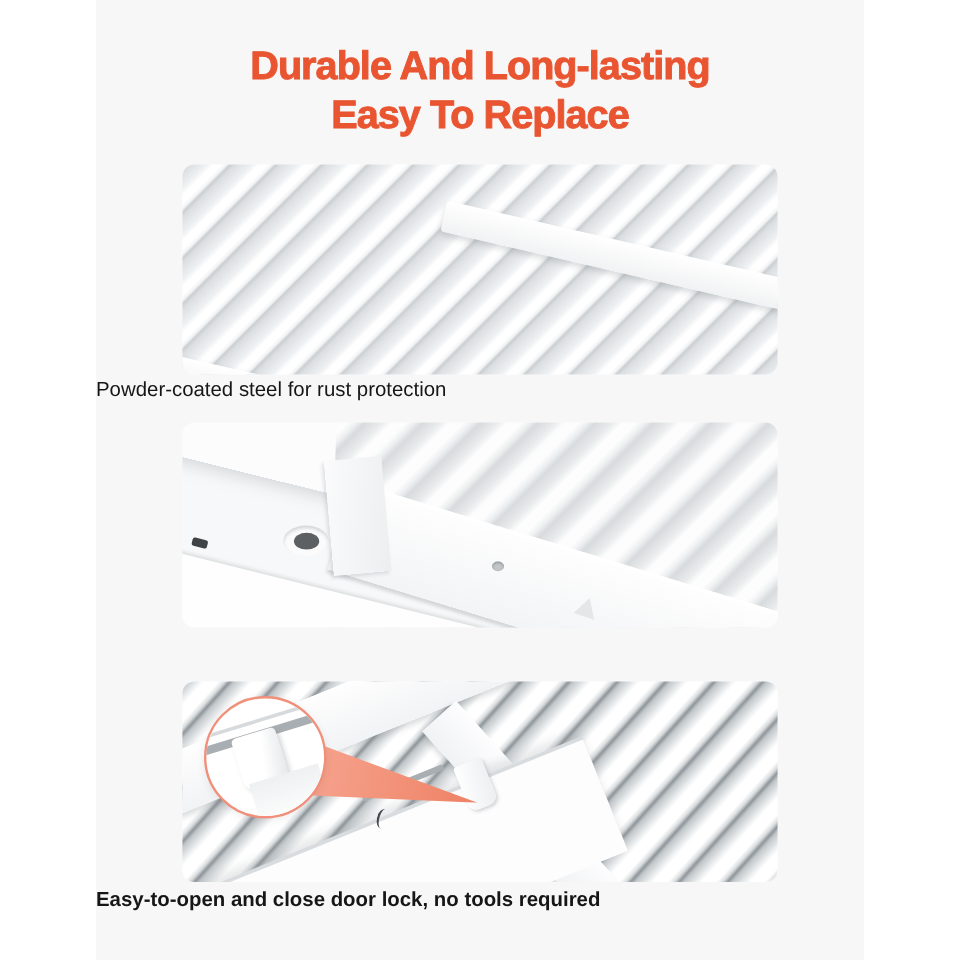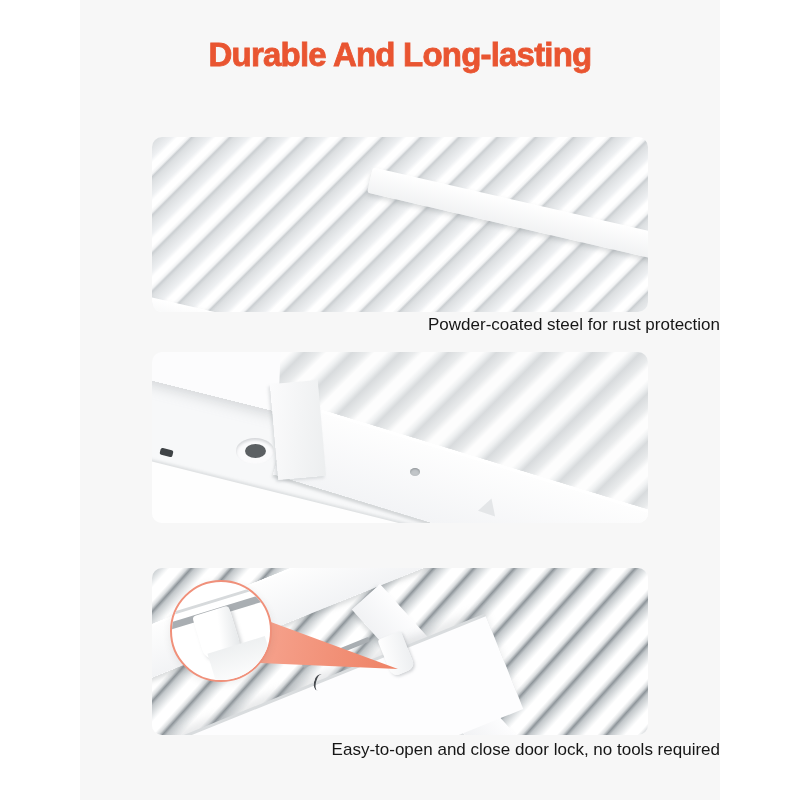--- a/index.html
+++ b/index.html
@@ -11,23 +11,23 @@
   .title{position:absolute;top:34px;left:0;width:100%;margin:0;text-align:center;
     color:var(--color-accent,#E95531);font-weight:bold;font-size:33px;line-height:41px;
     letter-spacing:-0.8px;-webkit-text-stroke:0.8px currentColor;}
   .title span{display:block;}
   
   .photo{position:absolute;left:72px;width:496px;border-radius:10px;overflow:hidden;
     background:#fcfcfd;}
   .photo1{top:137px;height:175px;}
   .photo2{top:352px;height:171px;}
   .photo3{top:568px;height:167px;}
-  .caption{position:absolute;left:0;width:100%;margin:0;text-align:right;
+  .caption{position:absolute;left:0;width:100%;margin:0;text-align:left;
     font-size:17px;line-height:22px;color:var(--color-caption_text,#161616);}
-  .cap1{top:314px;} .cap2{top:529px;} .cap3{top:739px;}
+  .cap1{top:314px;} .cap2{top:529px;} .cap3{top:739px;font-weight:bold;}
   .layer{position:absolute;}
   
   .slats1{inset:-30%;background:repeating-linear-gradient(315deg,
     #ffffff 0px,#ffffff 5px,#eef0f2 9px,#dcdfe1 19px,#cbcfd2 22px,#f2f3f4 24px,#ffffff 27px);}
   .rail{height:26px;border-radius:3px;background:linear-gradient(#ffffff,#f1f2f3);
     box-shadow:0 3px 5px rgba(120,126,131,.28);}
   .rail1a{top:30px;left:44%;width:82%;transform:rotate(13deg);transform-origin:left center;}
   .rail1b{top:84%;left:-12%;width:60%;transform:rotate(13deg);transform-origin:left center;}
   
   .slats2{top:-46px;right:-70px;width:440px;height:240px;transform:rotate(2deg);
@@ -88,20 +88,21 @@
     transform:rotate(-17deg);background:linear-gradient(#eef0f1,#ffffff);}
 </style>
 </head>
 <body>
 
 <div class="page">
   <div class="canvas">
 
     <h1 class="title">
       <span>Durable And Long-lasting</span>
+      <span>Easy To Replace</span>
     </h1>
 
     <div class="photo photo1">
       <div class="layer slats1"></div>
       <div class="layer rail rail1a"></div>
       <div class="layer rail rail1b"></div>
     </div>
     <p class="caption cap1">Powder-coated steel for rust protection</p>
 
     <div class="photo photo2">

